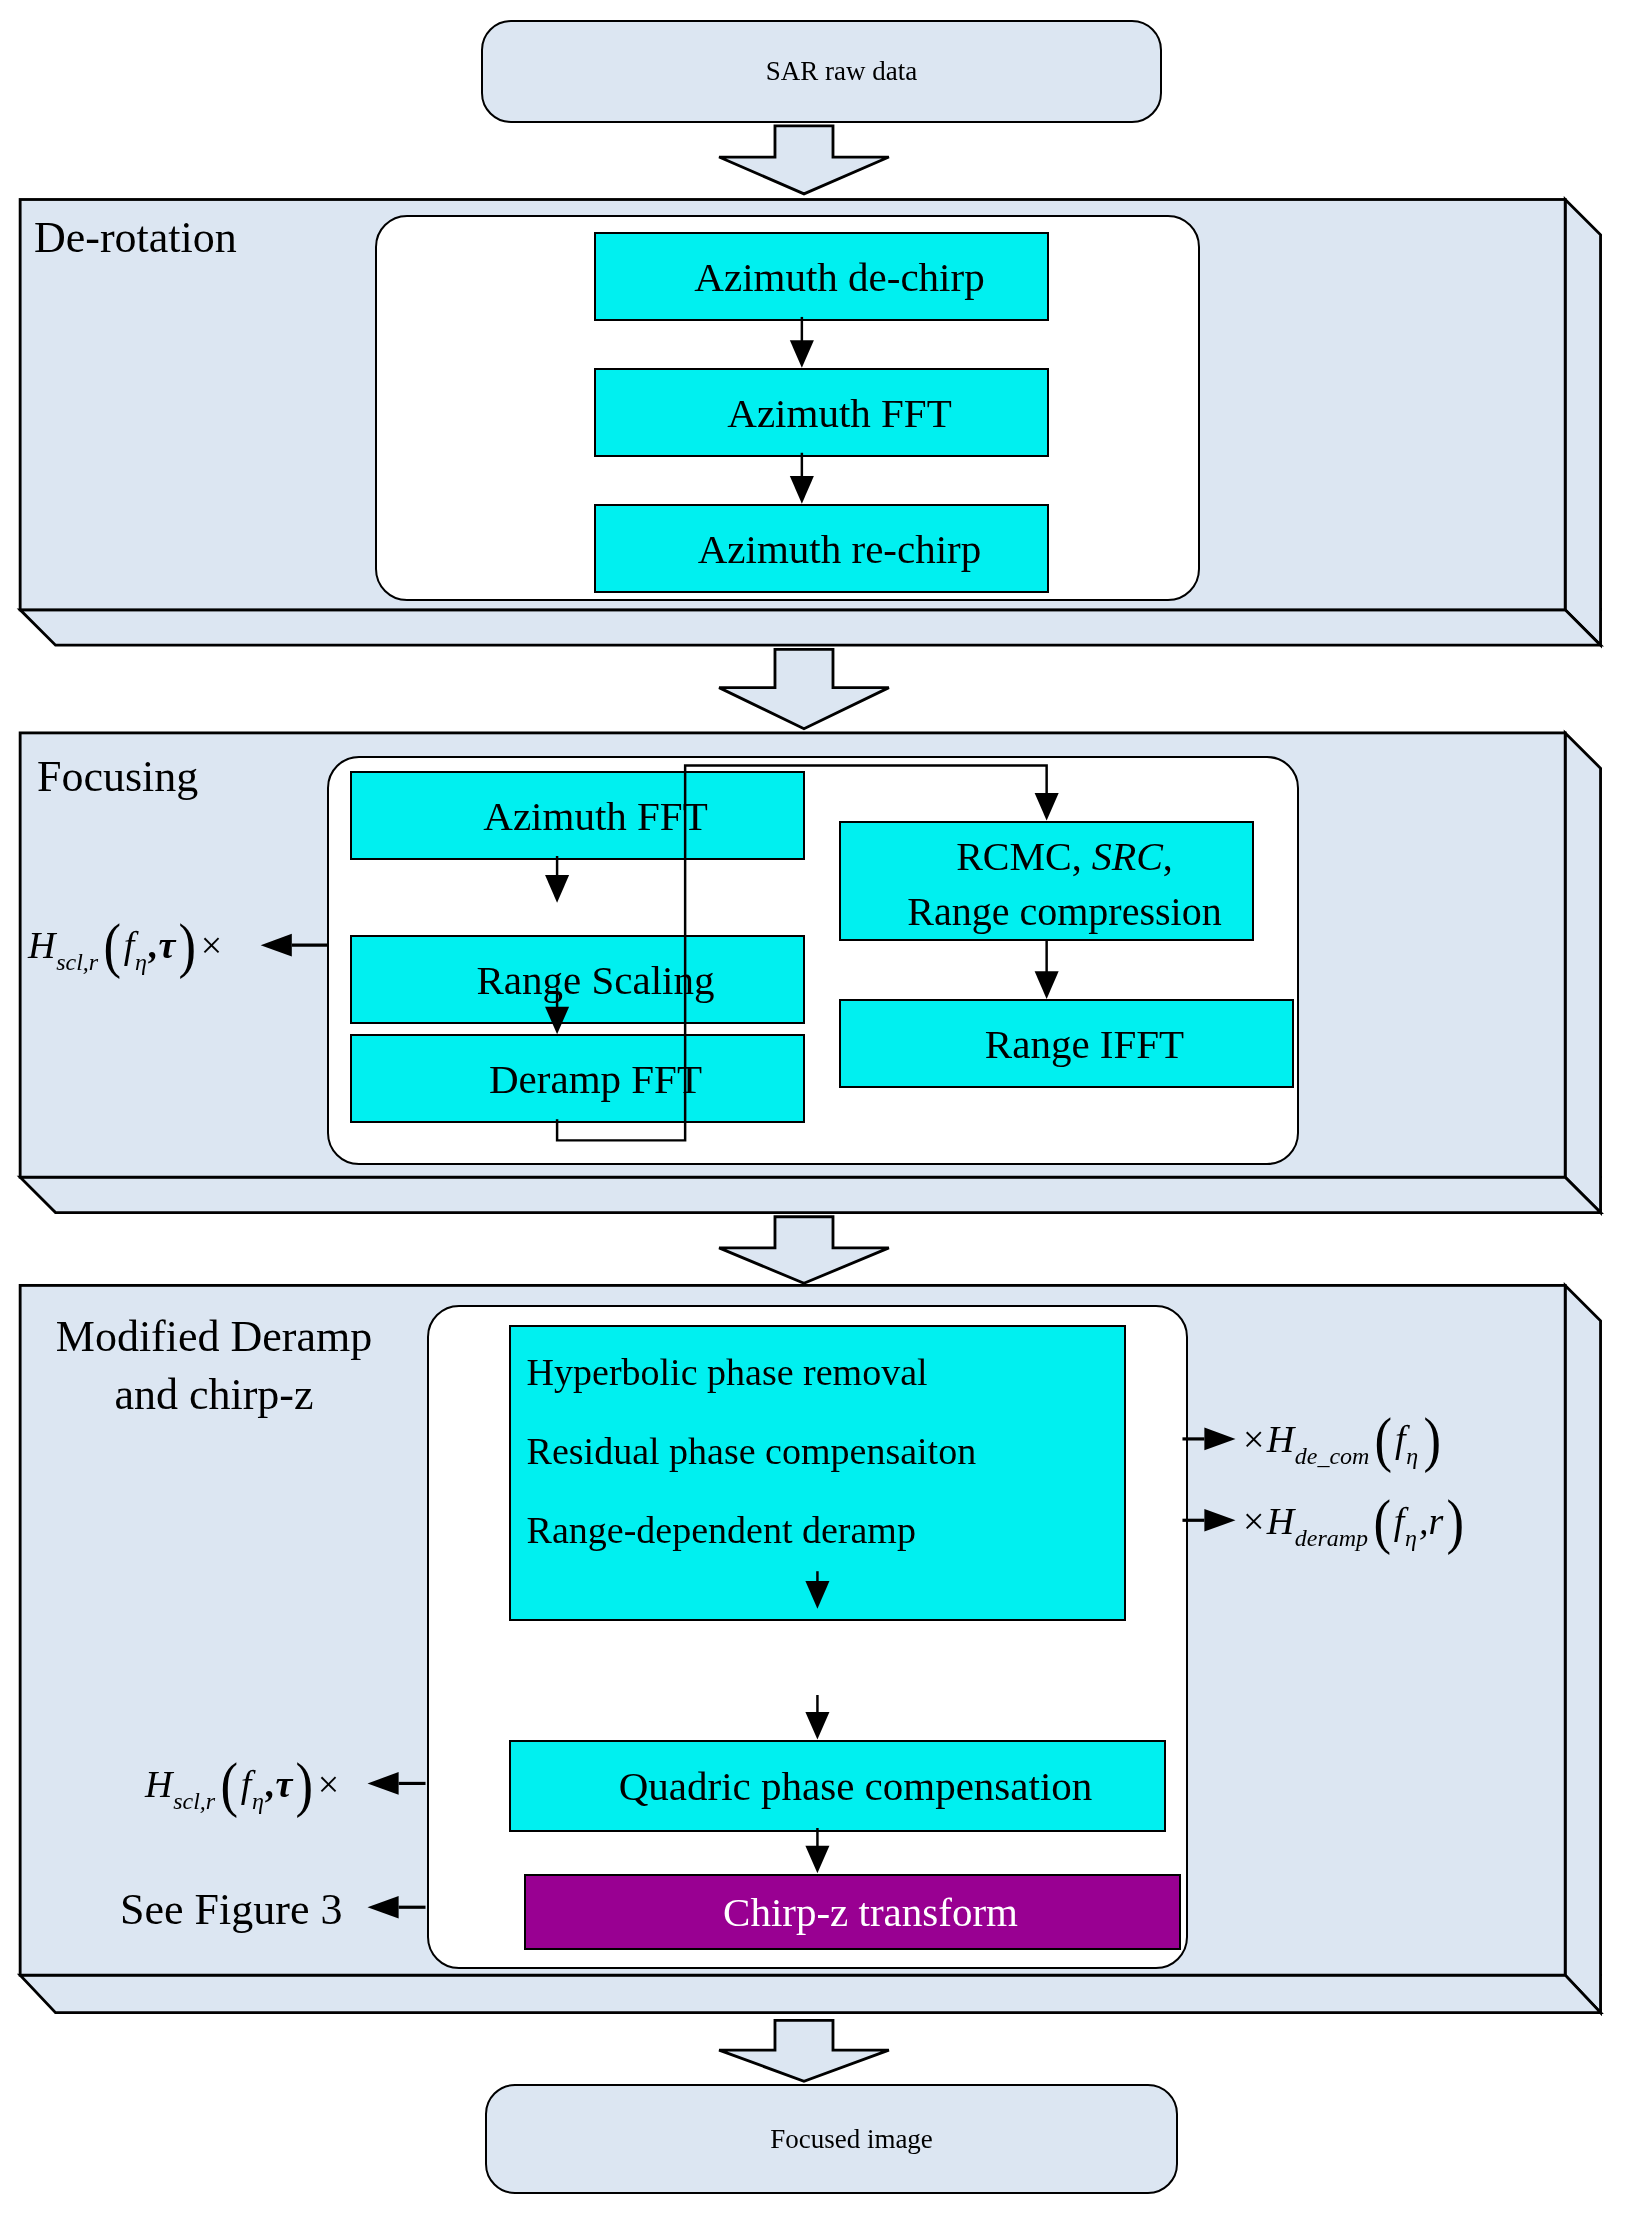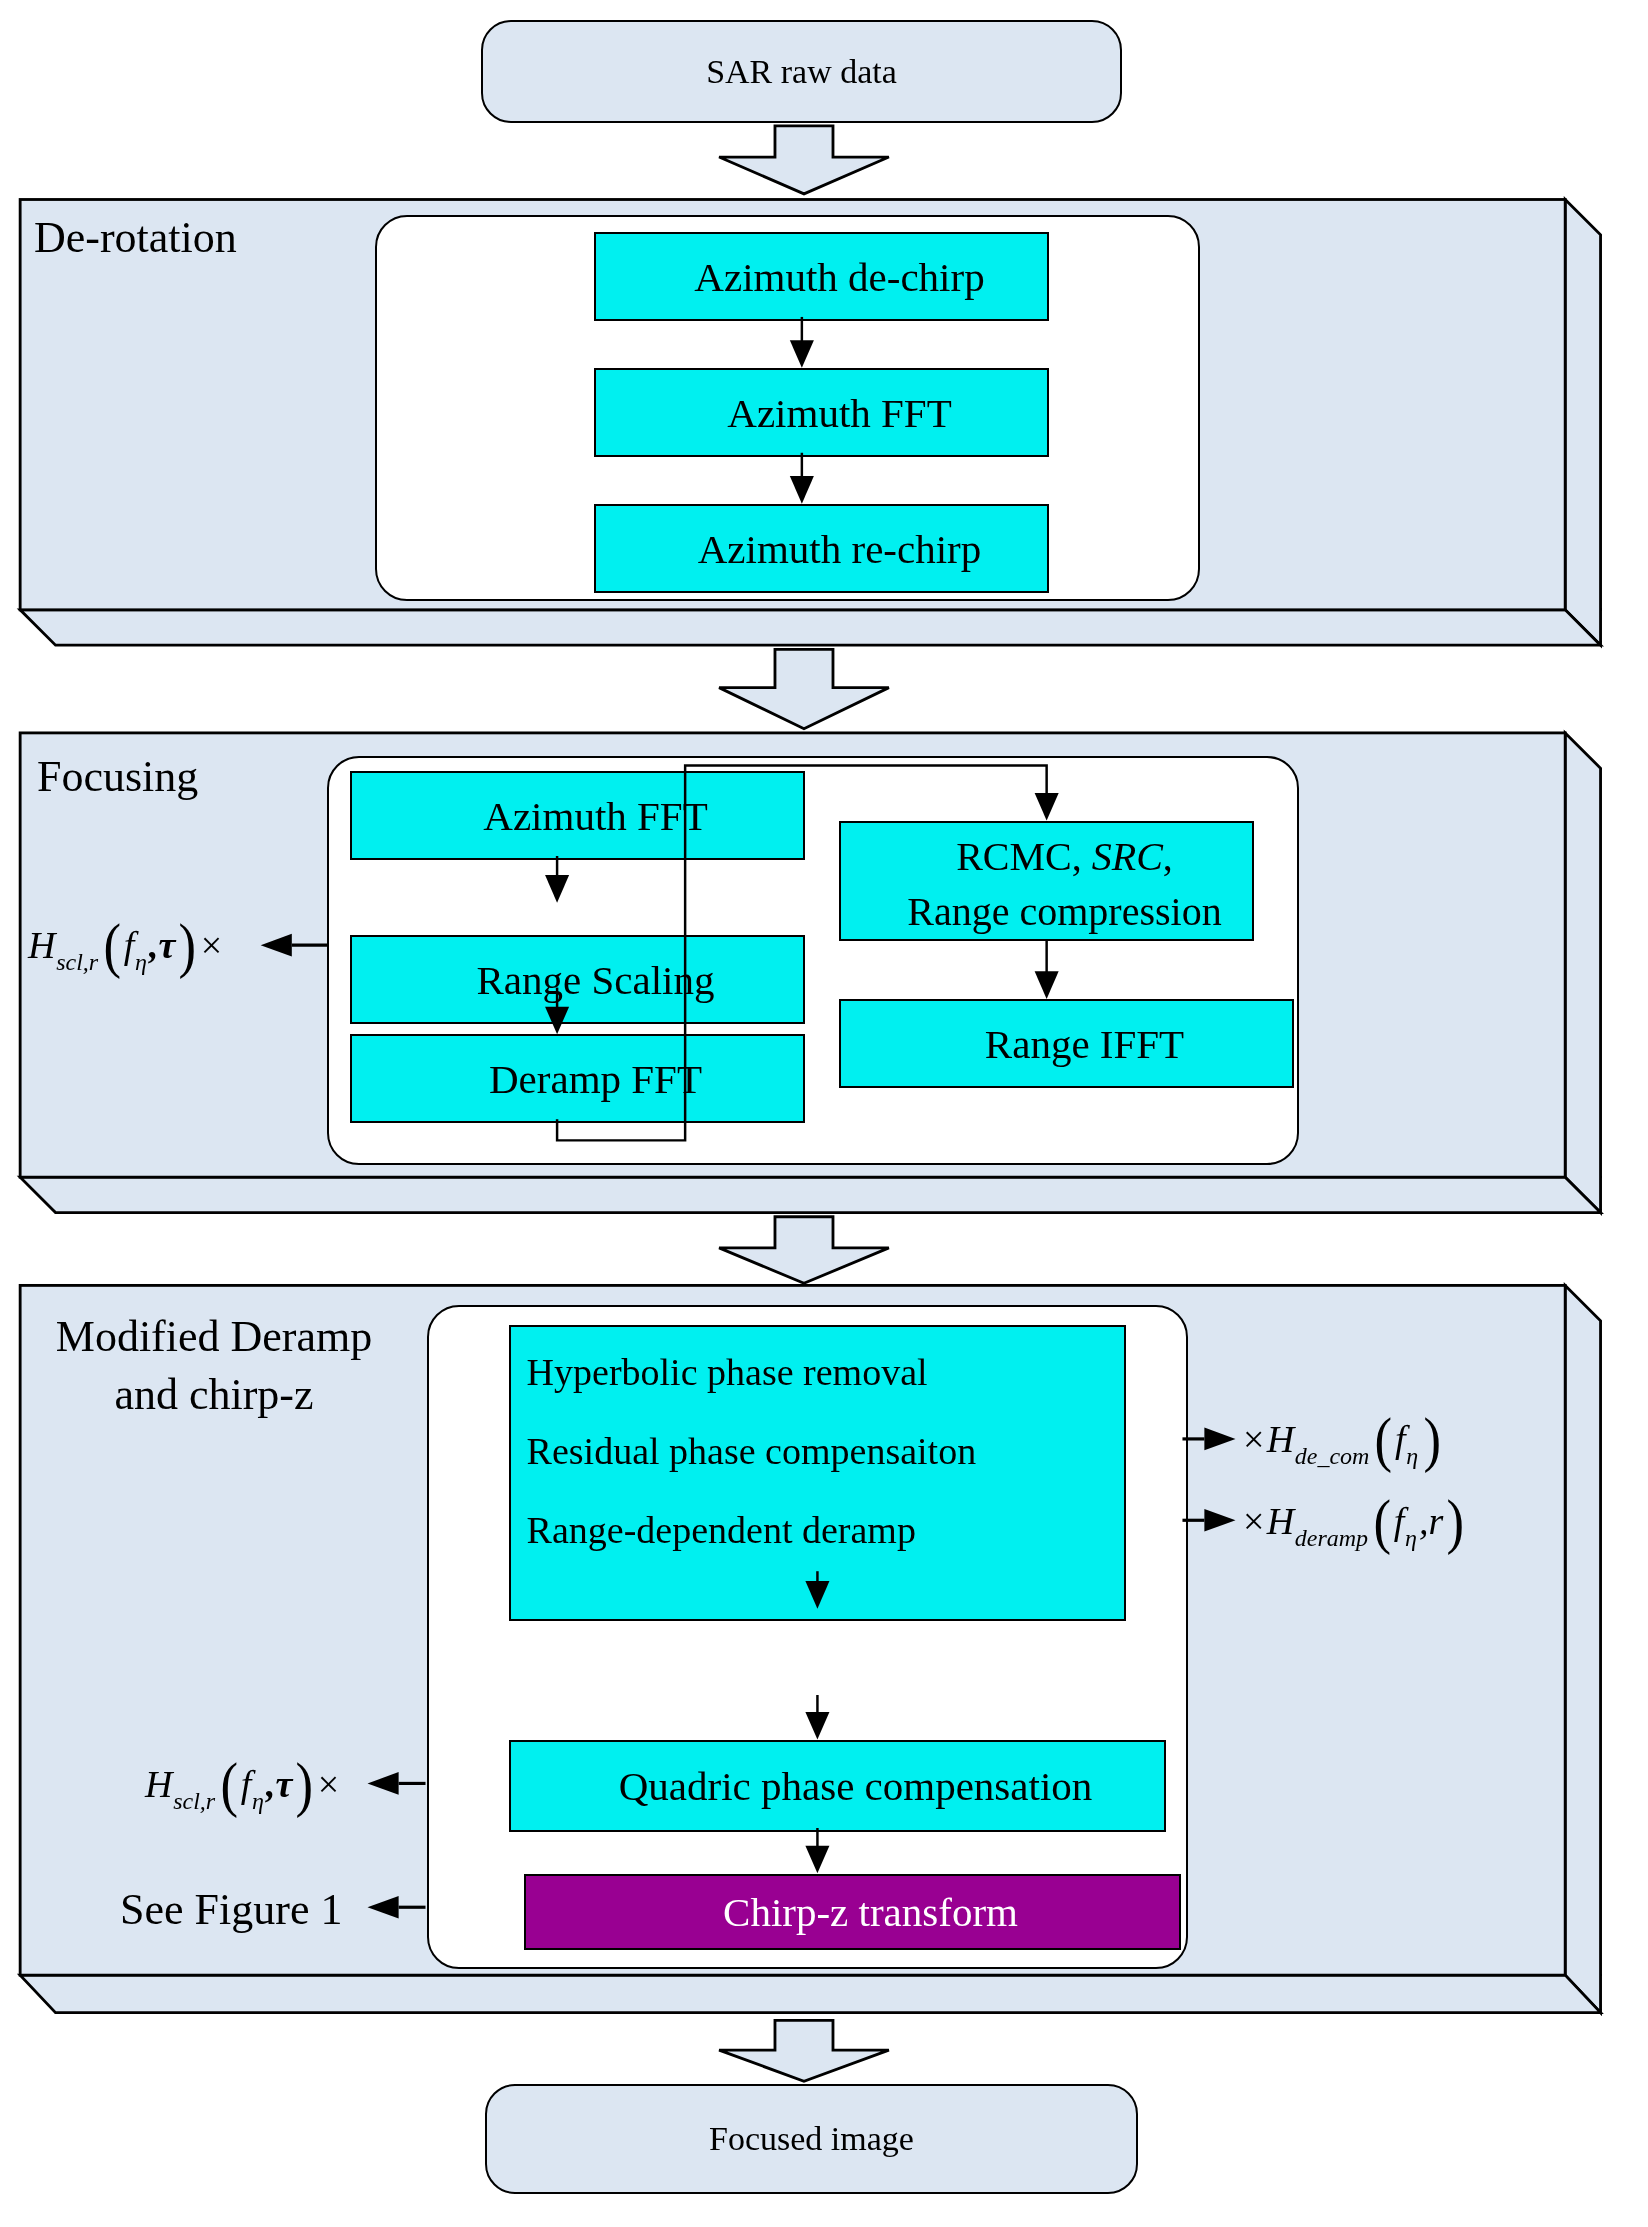--- a/index.html
+++ b/index.html
@@ -7,21 +7,21 @@
           font-family:"Liberation Serif",serif;color:#000;}
   svg.layer{position:absolute;left:0;top:0;pointer-events:none;}
   .panel-face{fill:var(--panel,#dce6f2);stroke:var(--outline,#000);stroke-width:4px;}
   .blockarrow{fill:var(--panel,#dce6f2);stroke:var(--outline,#000);stroke-width:4px;stroke-linejoin:miter;}
   .stem{stroke:var(--outline,#000);stroke-width:3.5px;fill:none;}
   .fline{stroke:var(--outline,#000);stroke-width:4.5px;fill:none;}
   .ahead{fill:var(--outline,#000);stroke:none;}
   .whiterect{position:absolute;background:#ffffff;border:2.8px solid var(--outline,#000);border-radius:32px;}
   .terminator{position:absolute;background:var(--panel,#dce6f2);border:2.8px solid var(--outline,#000);
               border-radius:30px;display:flex;align-items:center;justify-content:center;
-              font-size:34px;}
+              font-size:27px;padding-left:40px;}
   .process{position:absolute;background:var(--process,#00f0f0);border:2.8px solid var(--outline,#000);
            display:flex;align-items:center;justify-content:center;font-size:41px;white-space:pre;padding-left:36px;}
   .process.multiline{flex-direction:column;justify-content:flex-start;}
   .chirpz{background:var(--chirpz,#990092);color:var(--chirpz_text,#fff);margin-left:15px;}
   .seclabel{position:absolute;font-size:44px;line-height:1.2;}
   .seclabel.centered{text-align:center;line-height:58px;}
   .boxline{display:block;}
   .m1box{position:absolute;background:var(--process,#00f0f0);border:2.8px solid var(--outline,#000);
          font-size:38px;line-height:79px;padding:5.7px 0 0 15.6px;box-sizing:border-box;}
   .rcmc{line-height:55px;padding-top:5.7px;box-sizing:border-box;font-size:40px;}
@@ -131,21 +131,21 @@
   </div>
 
   <div class="formula" style="left:1241px;top:1489px;">
     <span class="ftimes">×</span><span class="it">H</span><span class="fsub">deramp</span><span class="fparen">(</span><span class="it">f</span><span class="fsub">η</span><span class="it">,r</span><span class="fparen">)</span>
   </div>
 
   <div class="formula" style="left:145px;top:1752px;">
     <span class="it">H</span><span class="fsub">scl,r</span><span class="fparen">(</span><span class="it">f</span><span class="fsub">η</span><span class="it fbold">,τ</span><span class="fparen">)</span><span class="ftimes">×</span>
   </div>
 
-  <div class="plainlabel" style="left:120px;top:1884px;">See Figure 1</div>
+  <div class="plainlabel" style="left:120px;top:1884px;">See Figure 3</div>
 
   <svg class="layer" width="1649" height="2227" viewBox="0 0 2330 3148">
 
     <line class="stem" x1="1133" y1="448" x2="1133" y2="482"></line>
     <polygon class="ahead" points="1133,520 1116,481 1150,481"></polygon>
     <line class="stem" x1="1133" y1="640" x2="1133" y2="674"></line>
     <polygon class="ahead" points="1133,712 1116,673 1150,673"></polygon>
 
     <line class="stem" x1="787" y1="1210" x2="787" y2="1238"></line>
     <polygon class="ahead" points="787,1276 770,1237 804,1237"></polygon>

